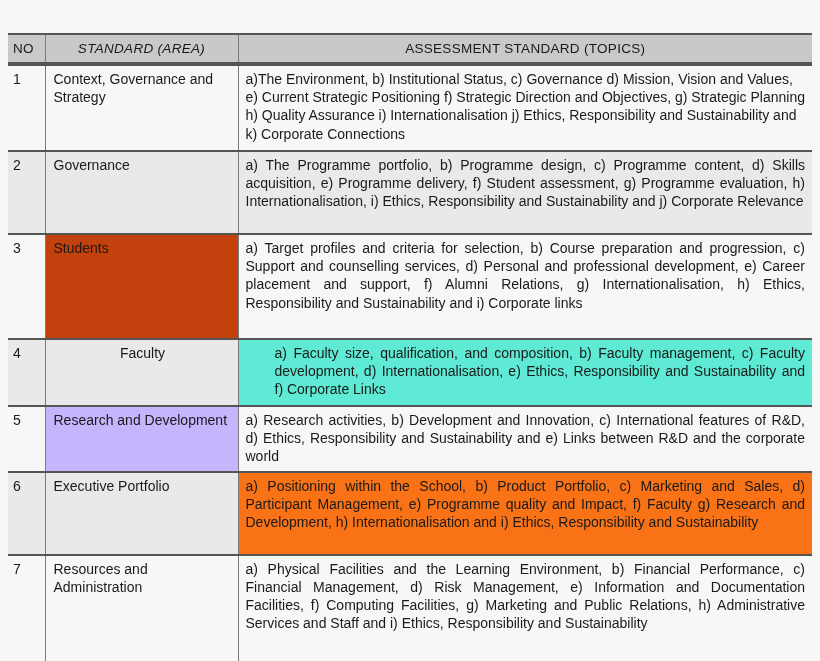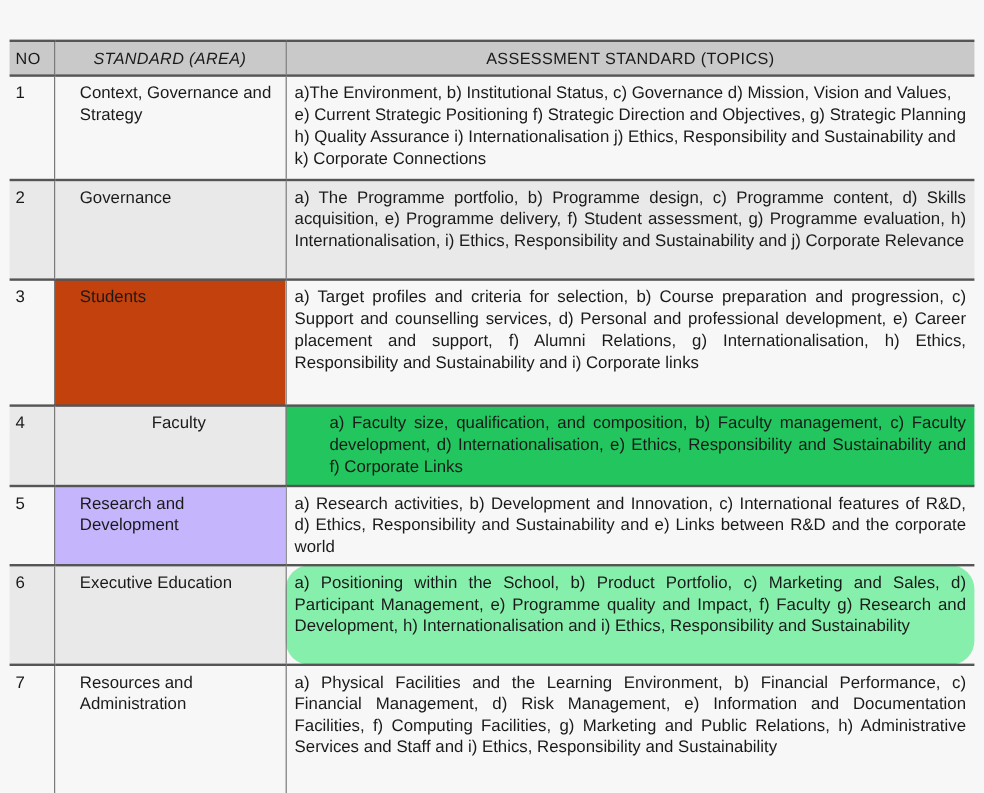--- a/index.html
+++ b/index.html
@@ -30,21 +30,21 @@
   }
 
   table.std-table col.c-no    { width: 37px; }
   table.std-table col.c-std   { width: 193px; }
   table.std-table col.c-crit  { width: 574px; }
 
   
   thead th {
     background: #c9c9c9;
     border-top: 2px solid #555;
-    border-bottom: 2px solid #737373;
+    border-bottom: 4px solid #737373;
     border-right: 1px solid #7a7a7a;
     font-size: 13.5px;
     font-weight: normal;
     letter-spacing: 0.3px;
     padding: 4px 4px 5px 4px;
     height: 18px;
     vertical-align: middle;
   }
   thead th.th-no {
     text-align: left;
@@ -68,21 +68,21 @@
 
   tbody tr.row-odd  td { background: #f7f7f7; }
   tbody tr.row-even td { background: #e9e9e9; }
 
   td.td-no {
     text-align: left;
     padding: 4px 3px 4px 5px;
     font-size: 14px;
   }
   td.td-std {
-    padding: 4px 6px 4px 21px;
+    padding: 4px 6px 4px 8px;
   }
   td.td-crit {
     padding: 4px 7px 5px 7px;
     text-align: justify;
     text-justify: inter-word;
   }
   td.td-crit.align-left { text-align: left; }
 
   
   tbody tr.row-last td { border-bottom: none; }
@@ -120,33 +120,33 @@
 
       <tr class="row-odd" style="height: 105px;">
         <td class="td-no" style="background: rgb(247, 247, 247); border-bottom-color: rgb(85, 85, 85);">3</td>
         <td class="td-std" style="background: #c2410c; border-bottom-color: rgb(85, 85, 85);">Students</td>
         <td class="td-crit" style="background: rgb(247, 247, 247); border-bottom-color: rgb(85, 85, 85);">a) Target profiles and criteria for selection, b) Course preparation and progression, c) Support and counselling services, d) Personal and professional development, e) Career placement and support, f) Alumni Relations, g) Internationalisation, h) Ethics, Responsibility and Sustainability and  i) Corporate links</td>
       </tr>
 
       <tr class="row-even" style="height: 67px;">
         <td class="td-no" style="background: rgb(233, 233, 233); border-bottom-color: rgb(85, 85, 85);">4</td>
         <td class="td-std" style="background: rgb(233, 233, 233); border-bottom-color: rgb(85, 85, 85); text-align: center;">Faculty</td>
-        <td class="td-crit" style="background: #22c55e; border-bottom-color: rgb(85, 85, 85); padding-left: 36px;">a) Faculty size, qualification, and composition, b) Faculty management, c) Faculty development, d) Internationalisation, e) Ethics, Responsibility and Sustainability  and f) Corporate Links</td>
+        <td class="td-crit" style="background: #5eead4; border-bottom-color: rgb(85, 85, 85); padding-left: 36px;">a) Faculty size, qualification, and composition, b) Faculty management, c) Faculty development, d) Internationalisation, e) Ethics, Responsibility and Sustainability  and f) Corporate Links</td>
       </tr>
 
       <tr class="row-odd" style="height: 63px;">
         <td class="td-no" style="background: rgb(247, 247, 247); border-bottom-color: rgb(85, 85, 85);">5</td>
         <td class="td-std" style="background: #c4b5fd; border-bottom-color: rgb(85, 85, 85);">Research and Development</td>
         <td class="td-crit" style="background: rgb(247, 247, 247); border-bottom-color: rgb(85, 85, 85);">a) Research activities, b) Development and Innovation, c) International features of R&amp;D, d) Ethics, Responsibility and Sustainability and e) Links between R&amp;D and the corporate world</td>
       </tr>
 
       <tr class="row-even" style="height: 83px;">
         <td class="td-no" style="background: rgb(233, 233, 233); border-bottom-color: rgb(85, 85, 85);">6</td>
-        <td class="td-std" style="background: rgb(233, 233, 233); border-bottom-color: rgb(85, 85, 85);">Executive Education</td>
-        <td class="td-crit" style="background: #86efac; border-bottom-color: rgb(85, 85, 85); border-radius: 20px;">a) Positioning within the School, b) Product Portfolio, c) Marketing and Sales, d) Participant Management, e) Programme quality and Impact, f) Faculty g) Research and Development, h) Internationalisation  and i) Ethics, Responsibility and Sustainability</td>
+        <td class="td-std" style="background: rgb(233, 233, 233); border-bottom-color: rgb(85, 85, 85);">Executive Portfolio</td>
+        <td class="td-crit" style="background: #f97316; border-bottom-color: rgb(85, 85, 85);">a) Positioning within the School, b) Product Portfolio, c) Marketing and Sales, d) Participant Management, e) Programme quality and Impact, f) Faculty g) Research and Development, h) Internationalisation  and i) Ethics, Responsibility and Sustainability</td>
       </tr>
 
       <tr class="row-odd row-last" style="height: 113px;">
         <td class="td-no" style="background: rgb(247, 247, 247);">7</td>
         <td class="td-std" style="background: rgb(247, 247, 247);">Resources and Administration</td>
         <td class="td-crit" style="background: rgb(247, 247, 247);">a) Physical Facilities and the Learning Environment, b) Financial Performance, c) Financial Management, d) Risk Management,    e) Information and Documentation Facilities, f) Computing Facilities, g) Marketing and Public Relations, h) Administrative Services and Staff and i) Ethics, Responsibility and Sustainability</td>
       </tr>
 
     </tbody>
   </table>

